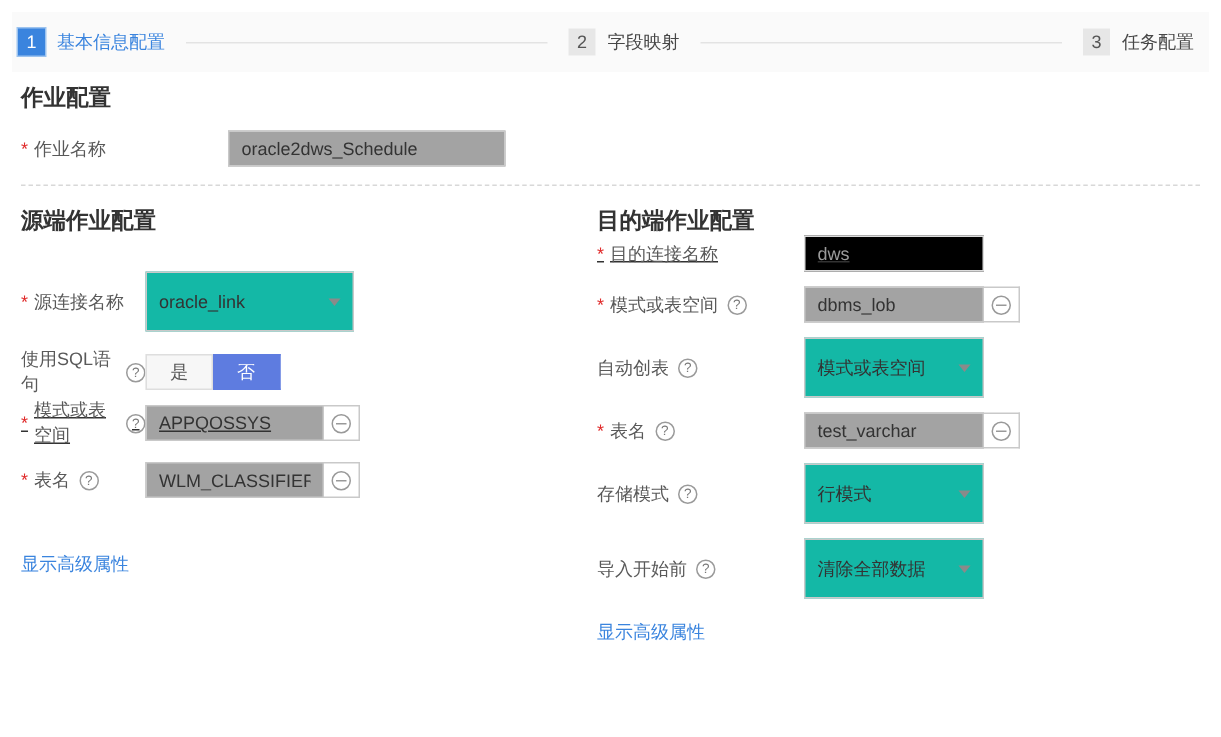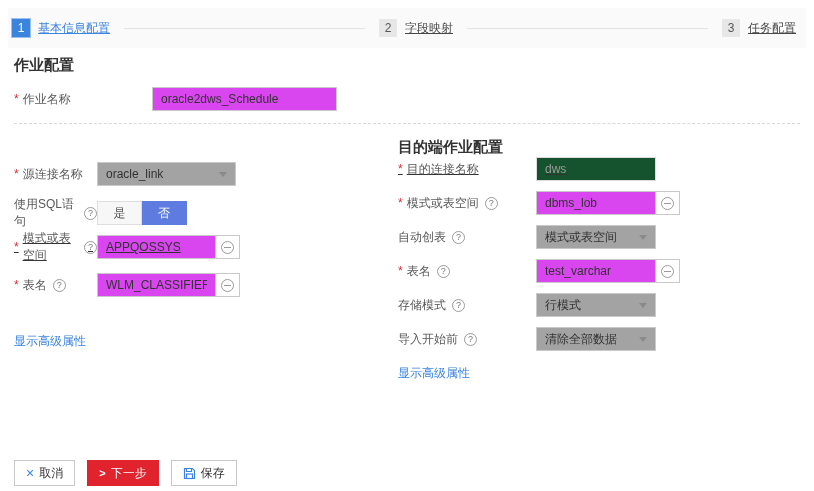--- a/index.html
+++ b/index.html
@@ -13,49 +13,49 @@
   .stepbar {
     margin: 8px 8px 0 8px; height: 40px; background: #fafafa;
     display: flex; align-items: center; padding: 0 10px 0 4px;
   }
   .step { display: flex; align-items: center; flex: none; cursor: default; }
   .step-num {
     width: 18px; height: 18px; display: flex; align-items: center; justify-content: center;
     font-size: 12px; background: #e7e7e7; color: #555; flex: none;
   }
   .step.active .step-num { background: #3a84de; color: #fff; box-shadow: 0 0 0 1px #9cc3ef; }
-  .step-label { margin-left: 8px; color: #474747; text-decoration: underline; }
+  .step-label { margin-left: 8px; color: #474747; }
   .step.active .step-label { color: #3a84de; }
   .step-connector { flex: 1; border-top: 1px solid #e3e3e3; margin: 0 14px; height: 0; }
 
   
   .content { padding: 0 14px; }
   .section-title { font-size: 15px; font-weight: bold; color: #333; }
   .job-title { margin-top: 8px; }
 
   .form-row { display: flex; align-items: center; }
   .label { color: #595959; display: flex; align-items: center; }
   .req::before { content: "*"; color: #e02b2b; margin-right: 4px; font-size: 12px; }
 
   .help-icon {
     width: 13px; height: 13px; border: 1px solid #9a9a9a; border-radius: 50%;
     display: inline-flex; align-items: center; justify-content: center;
     font-size: 9px; color: #777; margin-left: 6px; flex: none; cursor: pointer;
   }
   .help-icon::after { content: "?"; }
 
   .text-input {
-    height: 24px; border: 1px solid #c9c9c9; background: #d946ef; color: #333;
+    height: 24px; border: 1px solid #c9c9c9; background: #a3a3a3; color: #333;
     font-family: "Liberation Sans", "DejaVu Sans", sans-serif; font-size: 12px;
     padding: 0 8px; outline: none;
   }
-  .text-input.disabled { background: #14532d; border-color: #dcdcdc; color: #9b9b9b; }
+  .text-input.disabled { background: #000000; border-color: #dcdcdc; color: #9b9b9b; }
 
   .select {
-    height: 24px; border: 1px solid #c9c9c9; background: #a3a3a3;
+    height: 40px; border: 1px solid #c9c9c9; background: #14b8a6;
     display: flex; align-items: center; justify-content: space-between;
     padding: 0 8px; cursor: pointer;
   }
   .caret {
     width: 0; height: 0; border-left: 4px solid transparent; border-right: 4px solid transparent;
     border-top: 5px solid #8a8a8a; flex: none; margin-left: 6px;
   }
 
   .input-group { display: flex; }
   .minus-btn {
@@ -136,20 +136,21 @@
   <div class="form-row mt12">
     <span class="label req r-label">作业名称</span>
     <input class="text-input" style="width: 185px;" value="oracle2dws_Schedule">
   </div>
 
   <div class="divider"></div>
 
   <div class="columns">
 
     <div class="col-left">
+      <div class="section-title">源端作业配置</div>
 
       <div class="form-row mt24">
         <span class="label req l-label">源连接名称</span>
         <div class="select l-select">
           <span>oracle_link</span>
           <span class="caret"></span>
         </div>
       </div>
 
       <div class="form-row mt10">

